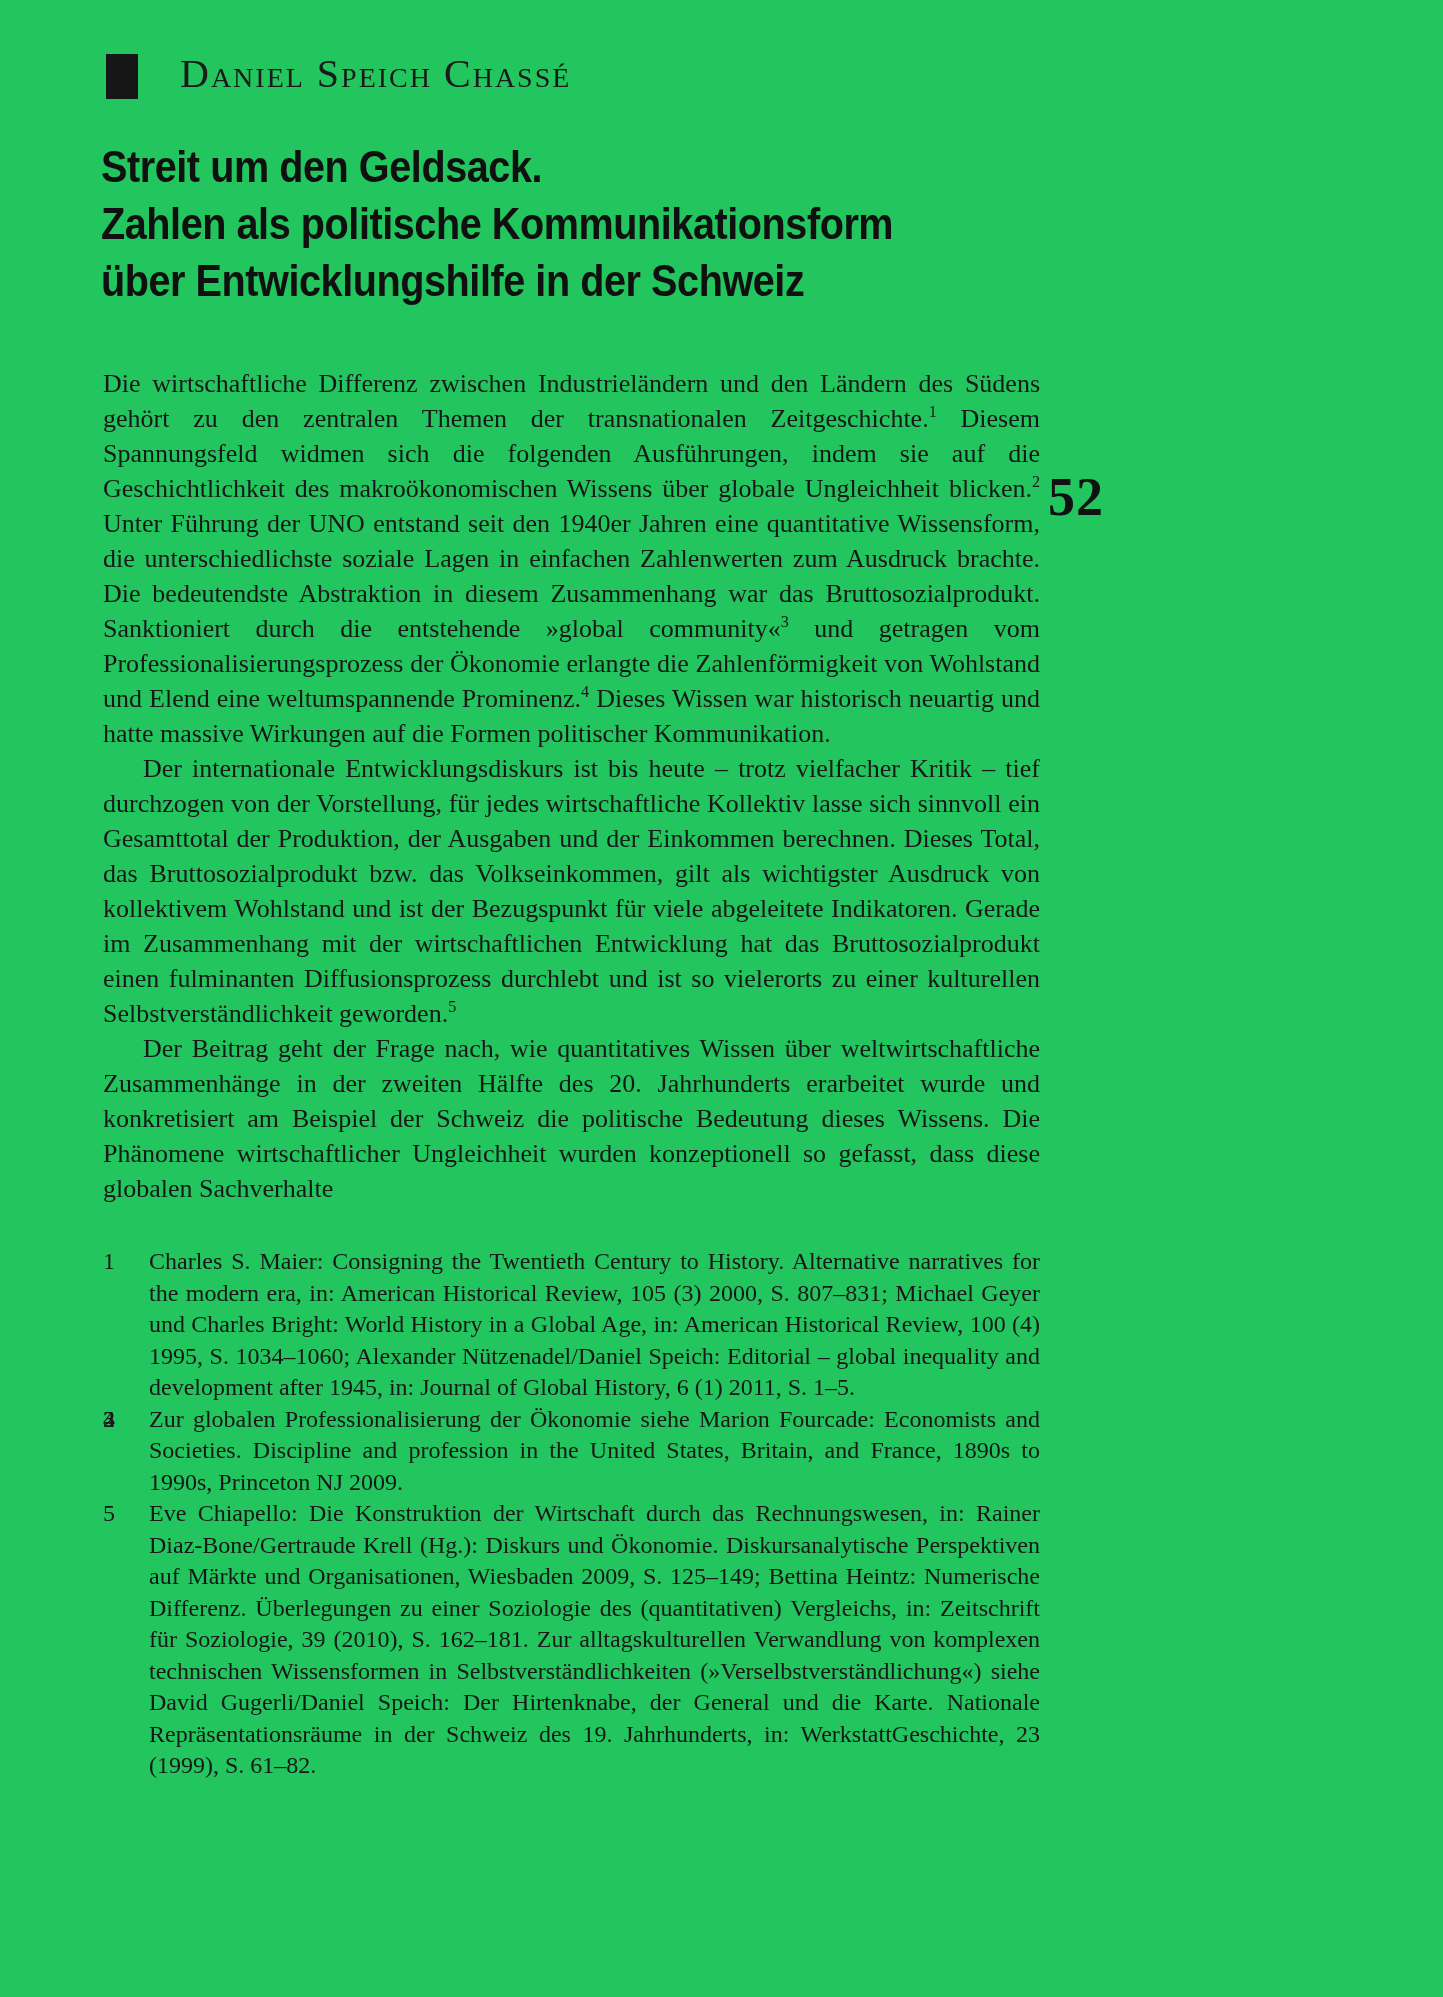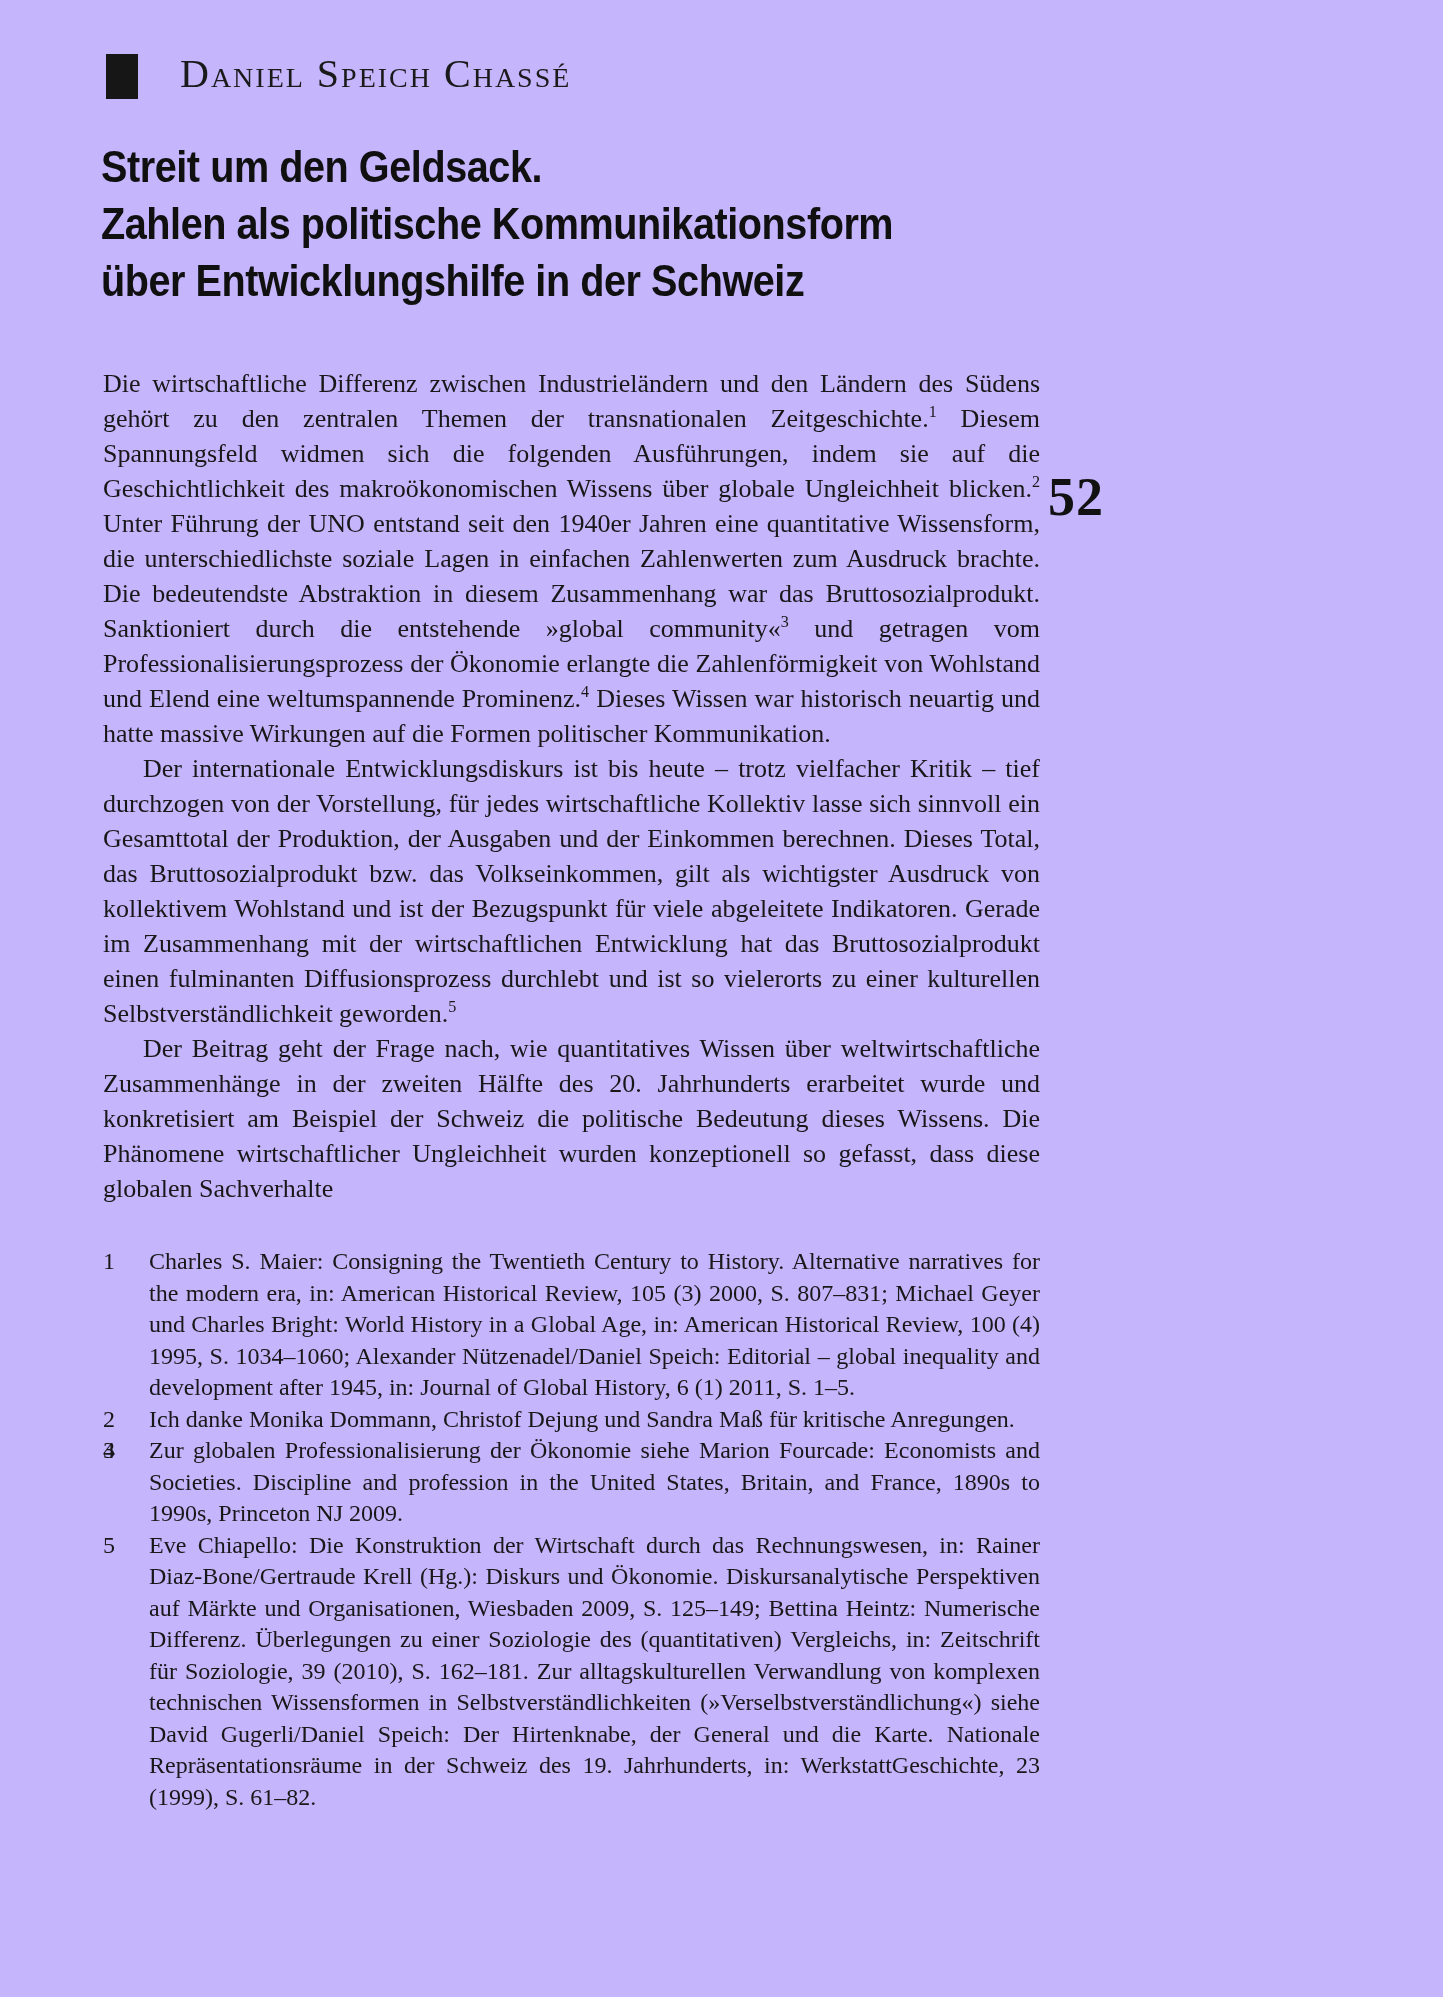--- a/index.html
+++ b/index.html
@@ -1,21 +1,21 @@
 <!DOCTYPE html>
 <html lang="de"><head>
 <meta charset="utf-8">
 <style>
   html, body { margin: 0; padding: 0; background: #e8e8e8; }
   .page {
     position: relative;
     width: 1443px;
     height: 1997px;
     margin: 0 auto;
-    background: #c4b5fd;
+    background: #22c55e;
     color: #151515;
     font-family: "Liberation Serif", serif;
     overflow: hidden;
   }
 
   
   .marker-square {
     position: absolute;
     left: 106px; top: 54px;
     width: 32px; height: 45px;
@@ -127,20 +127,20 @@
   <div class="pagenum">52</div>
 
   <div class="body-text">
       <p>Die wirtschaftliche Differenz zwischen Industrieländern und den Ländern des Südens gehört zu den zentralen Themen der transnationalen Zeitgeschichte.<sup>1</sup> Diesem Spannungsfeld widmen sich die folgenden Ausführungen, indem sie auf die Geschichtlichkeit des makroökonomischen Wissens über globale Ungleichheit blicken.<sup>2</sup> Unter Führung der UNO entstand seit den 1940er Jahren eine quantitative Wissensform, die unterschiedlichste soziale Lagen in einfachen Zahlenwerten zum Ausdruck brachte. Die bedeutendste Abstraktion in diesem Zusammenhang war das Bruttosozialprodukt. Sanktioniert durch die entstehende »global community«<sup>3</sup> und getragen vom Professionalisierungsprozess der Ökonomie erlangte die Zahlenförmigkeit von Wohlstand und Elend eine weltumspannende Prominenz.<sup>4</sup> Dieses Wissen war historisch neuartig und hatte massive Wirkungen auf die Formen politischer Kommunikation.</p>
       <p class="indent">Der internationale Entwicklungsdiskurs ist bis heute – trotz vielfacher Kritik – tief durchzogen von der Vorstellung, für jedes wirtschaftliche Kollektiv lasse sich sinnvoll ein Gesamttotal der Produktion, der Ausgaben und der Einkommen berechnen. Dieses Total, das Bruttosozialprodukt bzw. das Volkseinkommen, gilt als wichtigster Ausdruck von kollektivem Wohlstand und ist der Bezugspunkt für viele abgeleitete Indikatoren. Gerade im Zusammenhang mit der wirtschaftlichen Entwicklung hat das Bruttosozialprodukt einen fulminanten Diffusionsprozess durchlebt und ist so vielerorts zu einer kulturellen Selbstverständlichkeit geworden.<sup>5</sup></p>
       <p class="indent">Der Beitrag geht der Frage nach, wie quantitatives Wissen über weltwirtschaftliche Zusammenhänge in der zweiten Hälfte des 20. Jahrhunderts erarbeitet wurde und konkretisiert am Beispiel der Schweiz die politische Bedeutung dieses Wissens. Die Phänomene wirtschaftlicher Ungleichheit wurden konzeptionell so gefasst, dass diese globalen Sachverhalte</p>
     </div>
 
   <div class="footnotes">
       <div class="fn"><span class="fn-num">1</span><span class="fn-text">Charles S. Maier: Consigning the Twentieth Century to History. Alternative narratives for the modern era, in: American Historical Review, 105 (3) 2000, S. 807–831; Michael Geyer und Charles Bright: World History in a Global Age, in: American Historical Review, 100 (4) 1995, S. 1034–1060; Alexander Nützenadel/Daniel Speich: Editorial – global inequality and development after 1945, in: Journal of Global History, 6 (1) 2011, S. 1–5.</span></div>
-      <div class="fn"><span class="fn-num">2</span><span class="fn-text">Ich danke Monika Dommann, Christof Dejung und Sandra Maß für kritische Anregungen.</span></div>
+      <div class="fn"><span class="fn-num">2</span></div>
       <div class="fn"><span class="fn-num">3</span></div>
       <div class="fn"><span class="fn-num">4</span><span class="fn-text">Zur globalen Professionalisierung der Ökonomie siehe Marion Fourcade: Economists and Societies. Discipline and profession in the United States, Britain, and France, 1890s to 1990s, Princeton NJ 2009.</span></div>
       <div class="fn"><span class="fn-num">5</span><span class="fn-text">Eve Chiapello: Die Konstruktion der Wirtschaft durch das Rechnungswesen, in: Rainer Diaz-Bone/Gertraude Krell (Hg.): Diskurs und Ökonomie. Diskursanalytische Perspektiven auf Märkte und Organisationen, Wiesbaden 2009, S. 125–149; Bettina Heintz: Numerische Differenz. Überlegungen zu einer Soziologie des (quantitativen) Vergleichs, in: Zeitschrift für Soziologie, 39 (2010), S. 162–181. Zur alltagskulturellen Verwandlung von komplexen technischen Wissensformen in Selbstverständlichkeiten (»Verselbstverständlichung«) siehe David Gugerli/Daniel Speich: Der Hirtenknabe, der General und die Karte. Nationale Repräsentationsräume in der Schweiz des 19. Jahrhunderts, in: WerkstattGeschichte, 23 (1999), S. 61–82.</span></div>
     </div>
 
 
 </div>
 
 </body></html>

